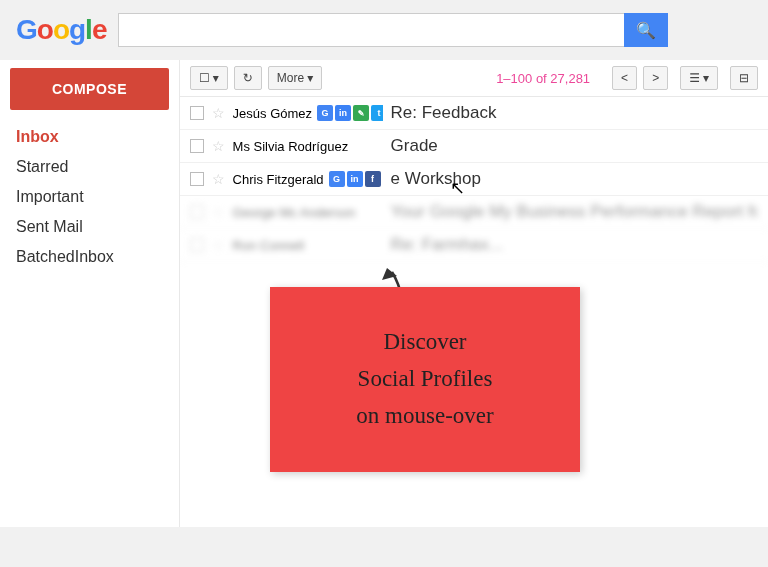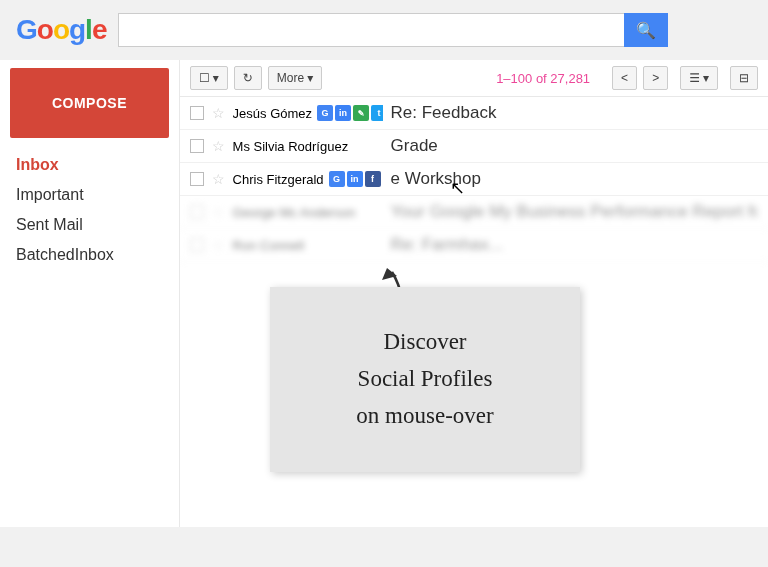--- a/index.html
+++ b/index.html
@@ -73,21 +73,21 @@
       background: white;
       padding: 8px 0;
       flex-shrink: 0;
       border-right: 1px solid #e8e8e8;
     }
     .compose-btn {
       background: #D44638;
       color: white;
       border: none;
       border-radius: 2px;
-      padding: 27px 20px;
+      padding: 13px 20px;
       font-size: 14px;
       font-weight: bold;
       cursor: pointer;
       margin: 0 10px 12px 10px;
       display: block;
       width: calc(100% - 20px);
       text-align: center;
       letter-spacing: 0.5px;
     }
     .sidebar-item {
@@ -251,20 +251,21 @@
       <span>🔍</span>
     </button>
   </div>
 </div>
 
 <div class="main-layout">
 
   <div class="sidebar">
     <button class="compose-btn">COMPOSE</button>
     <div class="sidebar-item active">Inbox</div>
+    <div class="sidebar-item">Starred</div>
     <div class="sidebar-item">Important</div>
     <div class="sidebar-item">Sent Mail</div>
     <div class="sidebar-item">BatchedInbox</div>
   </div>
 
   <div class="email-area">
 
     <div class="toolbar">
       <button class="toolbar-btn">
         <span>☐</span>
@@ -352,20 +353,20 @@
 
     <div style="position:relative; height:220px; margin-top:0;">
 
       <div style="position:absolute; left:192px; top:0px; z-index:9;">
         <svg width="60" height="70" viewBox="0 0 60 70">
           <path d="M 30 65 Q 35 35 20 10" stroke="#333" stroke-width="2.5" fill="none"></path>
           <polygon points="15,6 25,14 10,18" fill="#333"></polygon>
         </svg>
       </div>
 
-      <div style="position:absolute; left:90px; top:25px; width:310px; height:185px; background:#e5e5e5; display:flex; align-items:center; justify-content:center; z-index:10; box-shadow: 2px 2px 8px rgba(0,0,0,0.2);">
+      <div style="position:absolute; left:90px; top:25px; width:310px; height:185px; background:#ef4444; display:flex; align-items:center; justify-content:center; z-index:10; box-shadow: 2px 2px 8px rgba(0,0,0,0.2);">
         <div style="font-family:'Comic Sans MS', 'Segoe Script', cursive; font-size:23px; text-align:center; line-height:1.6; color:#222;">Discover<br>Social Profiles<br>on mouse-over</div>
       </div>
 
     </div>
 
   </div>
 </div>
 
 </body></html>

